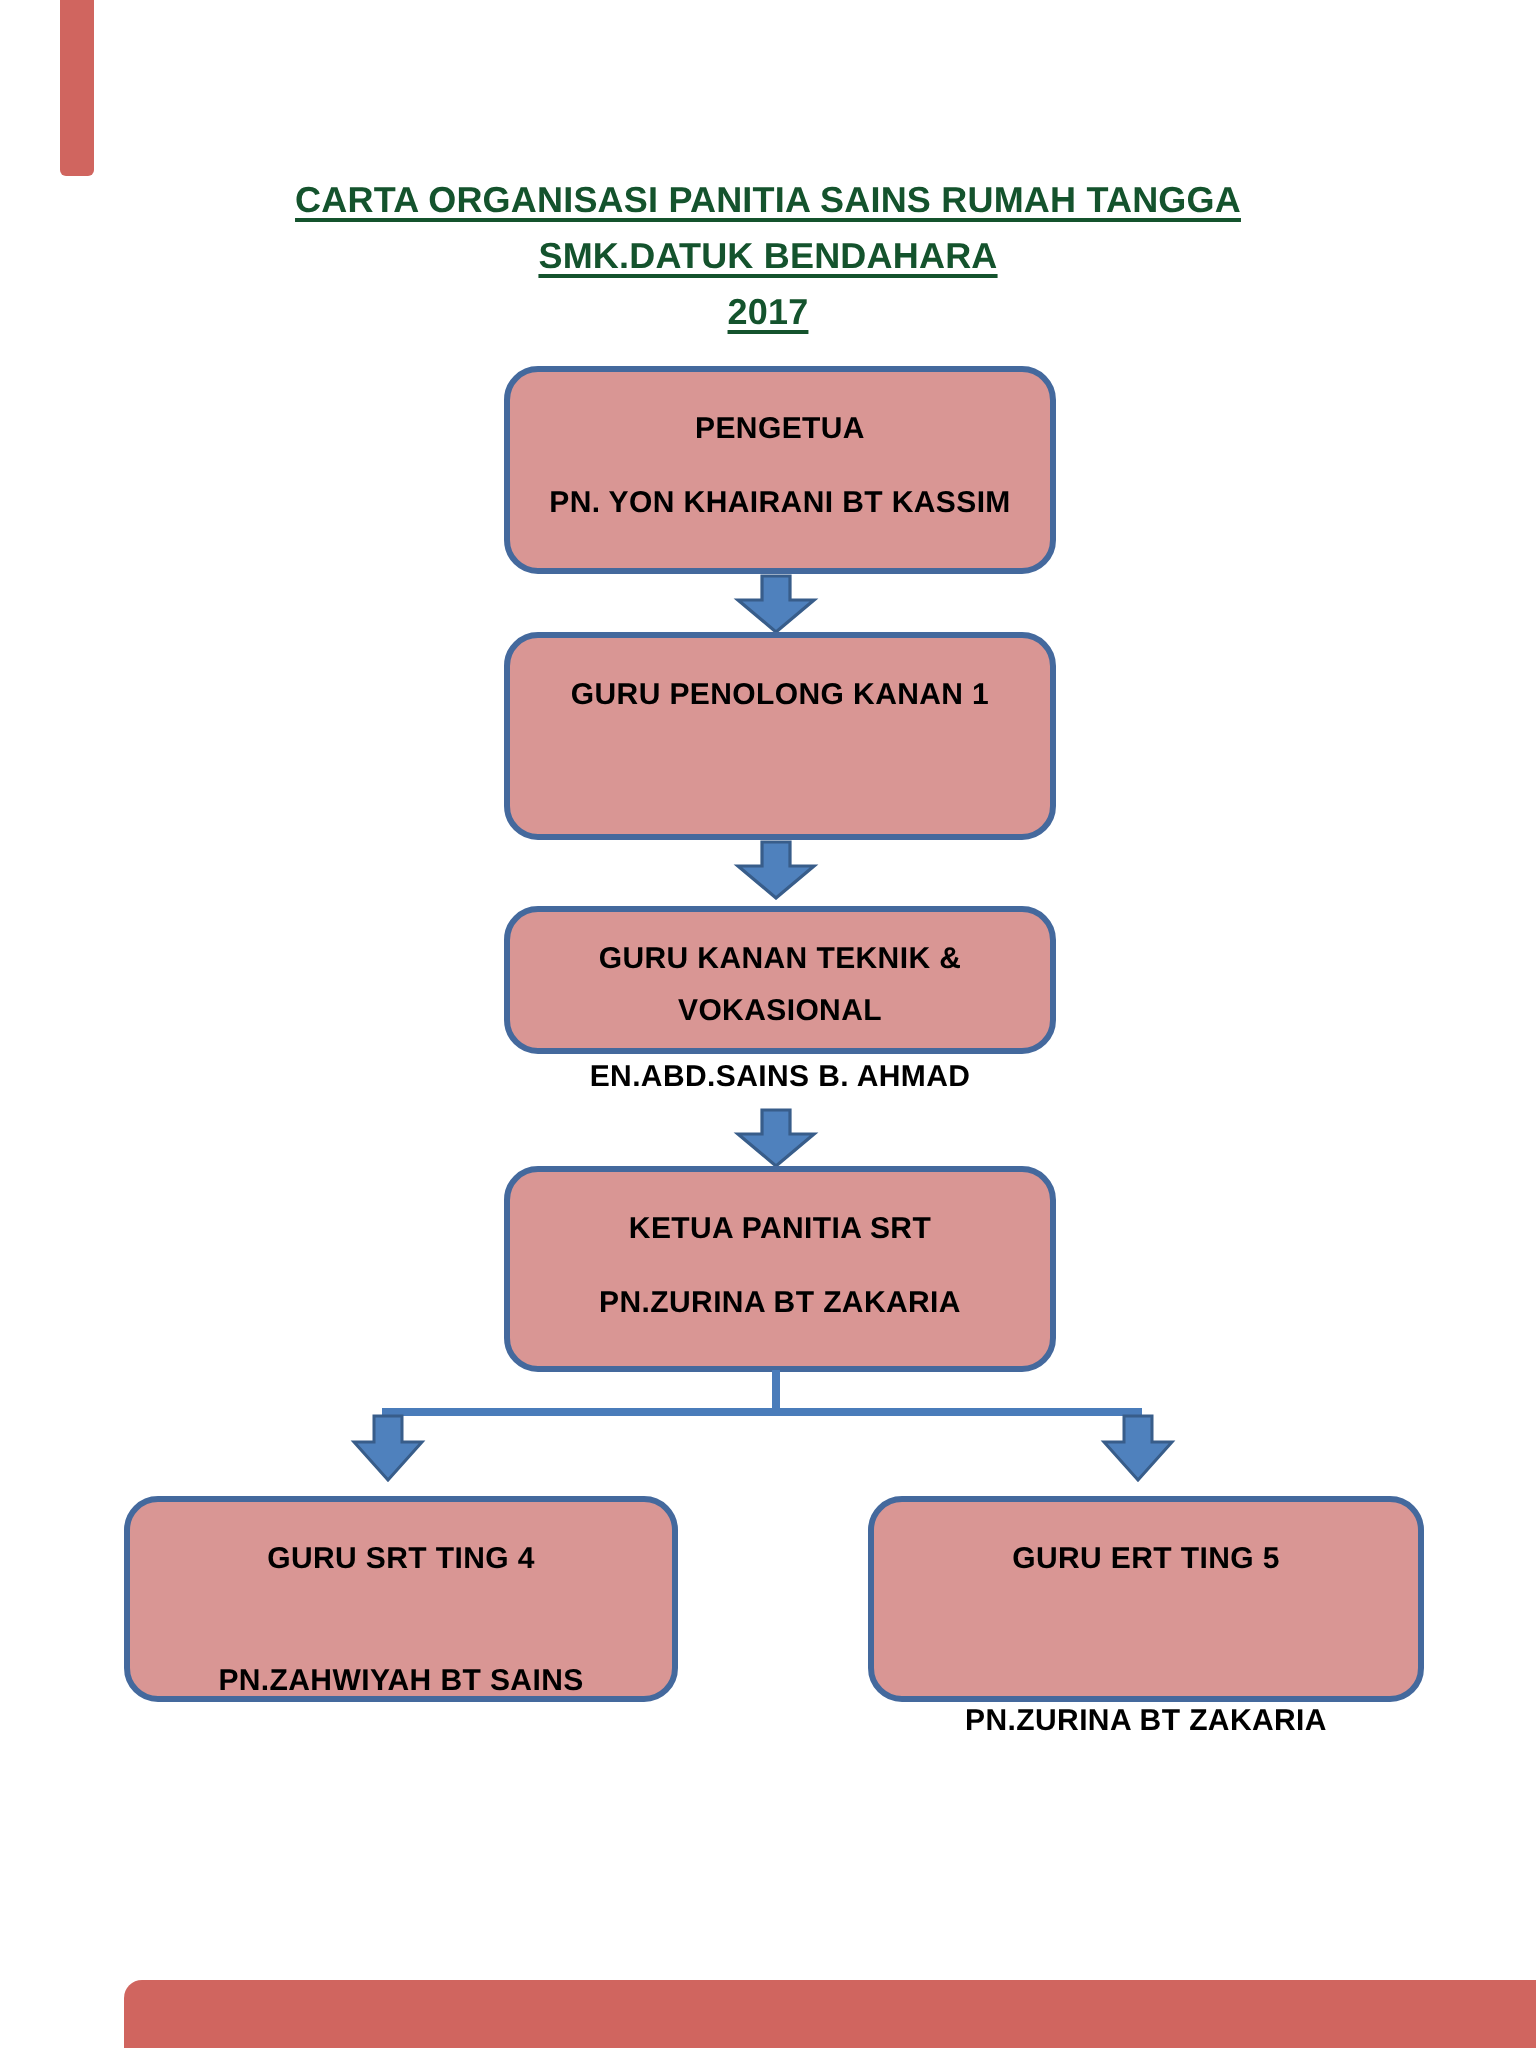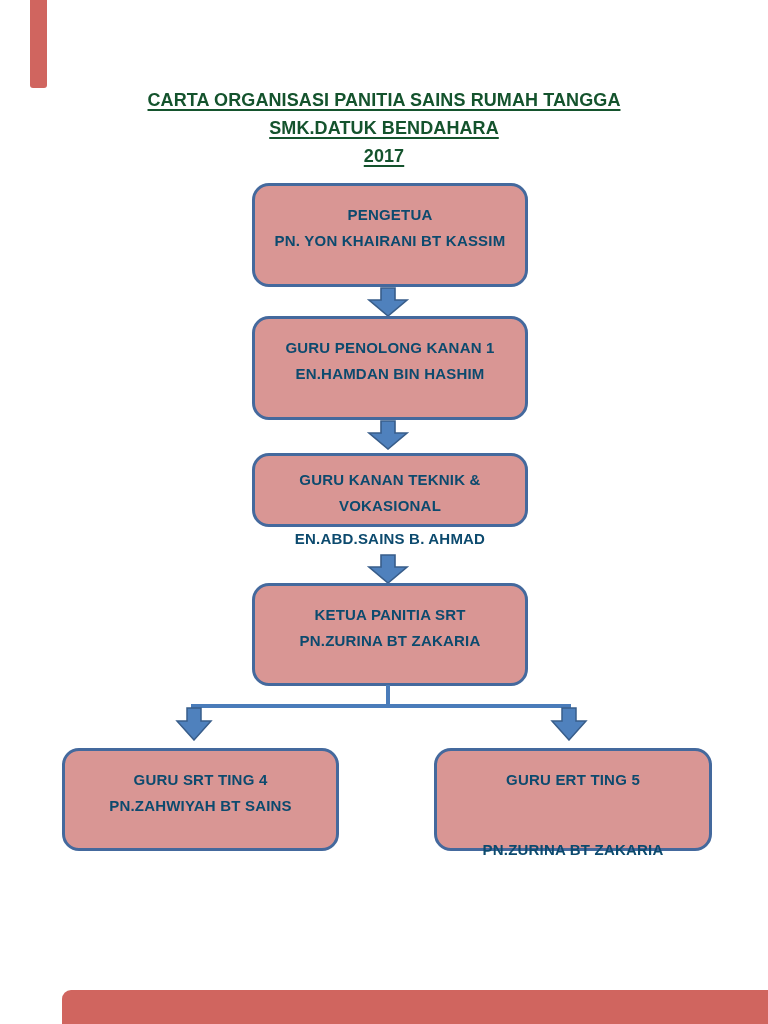--- a/index.html
+++ b/index.html
@@ -17,32 +17,32 @@
   .title-line { line-height:28px; }
   .title-line span {
     text-decoration:underline; text-decoration-thickness:2px; text-underline-offset:3px;
   }
 
   
   .orgbox {
     position:absolute; box-sizing:border-box;
     background:#d99694; border:3px solid #44699d; border-radius:17px;
     display:flex; flex-direction:column; align-items:center;
-    text-align:center; font-weight:bold; font-size:15px; color:#0c4a6e;
+    text-align:center; font-weight:bold; font-size:15px; color:#000000;
     letter-spacing:0.2px; padding:16px 14px 0 14px;
   }
   .orgbox .role { line-height:26px; }
-  .orgbox .name { line-height:26px; }
+  .orgbox .name { margin-top:11px; line-height:26px; }
 
   .b1 { left:252px; top:183px; width:276px; height:104px; }
   .b2 { left:252px; top:316px; width:276px; height:104px; }
   .b3 { left:252px; top:453px; width:276px; height:74px; padding-top:11px; }
   .b3 .name { margin-top:7px; }
   .b4 { left:252px; top:583px; width:276px; height:103px; }
-  .b5 { left:62px;  top:748px; width:277px; height:103px; }
+  .b5 { left:62px;  top:748px; width:277px; height:103px;gap:24px; }
   .b6 { left:434px; top:748px; width:278px; height:103px;gap:44px; }
 
   
   .arrow { position:absolute; }
   .a1 { left:366px; top:287px; }
   .a2 { left:366px; top:420px; }
   .a3 { left:366px; top:554px; }
   .a4 { left:175px; top:707px; }
   .a5 { left:550px; top:707px; }
 
@@ -78,21 +78,20 @@
     <div class="role">PENGETUA</div>
     <div class="name">PN. YON KHAIRANI BT KASSIM</div>
   </div>
 
   <svg class="arrow a1" width="44" height="30" viewBox="0 0 44 30">
     <path d="M15 1 H29 V13 H41 L22 29 L3 13 H15 Z" fill="#4f81bd" stroke="#385d8a" stroke-width="1.6"></path>
   </svg>
 
   <div class="orgbox b2">
     <div class="role">GURU PENOLONG KANAN 1</div>
-    <div class="name">EN.HAMDAN BIN HASHIM</div>
   </div>
 
   <svg class="arrow a2" width="44" height="30" viewBox="0 0 44 30">
     <path d="M15 1 H29 V13 H41 L22 29 L3 13 H15 Z" fill="#4f81bd" stroke="#385d8a" stroke-width="1.6"></path>
   </svg>
 
   <div class="orgbox b3">
     <div class="role">GURU KANAN TEKNIK &amp; VOKASIONAL</div>
     <div class="name">EN.ABD.SAINS B. AHMAD</div>
   </div>

